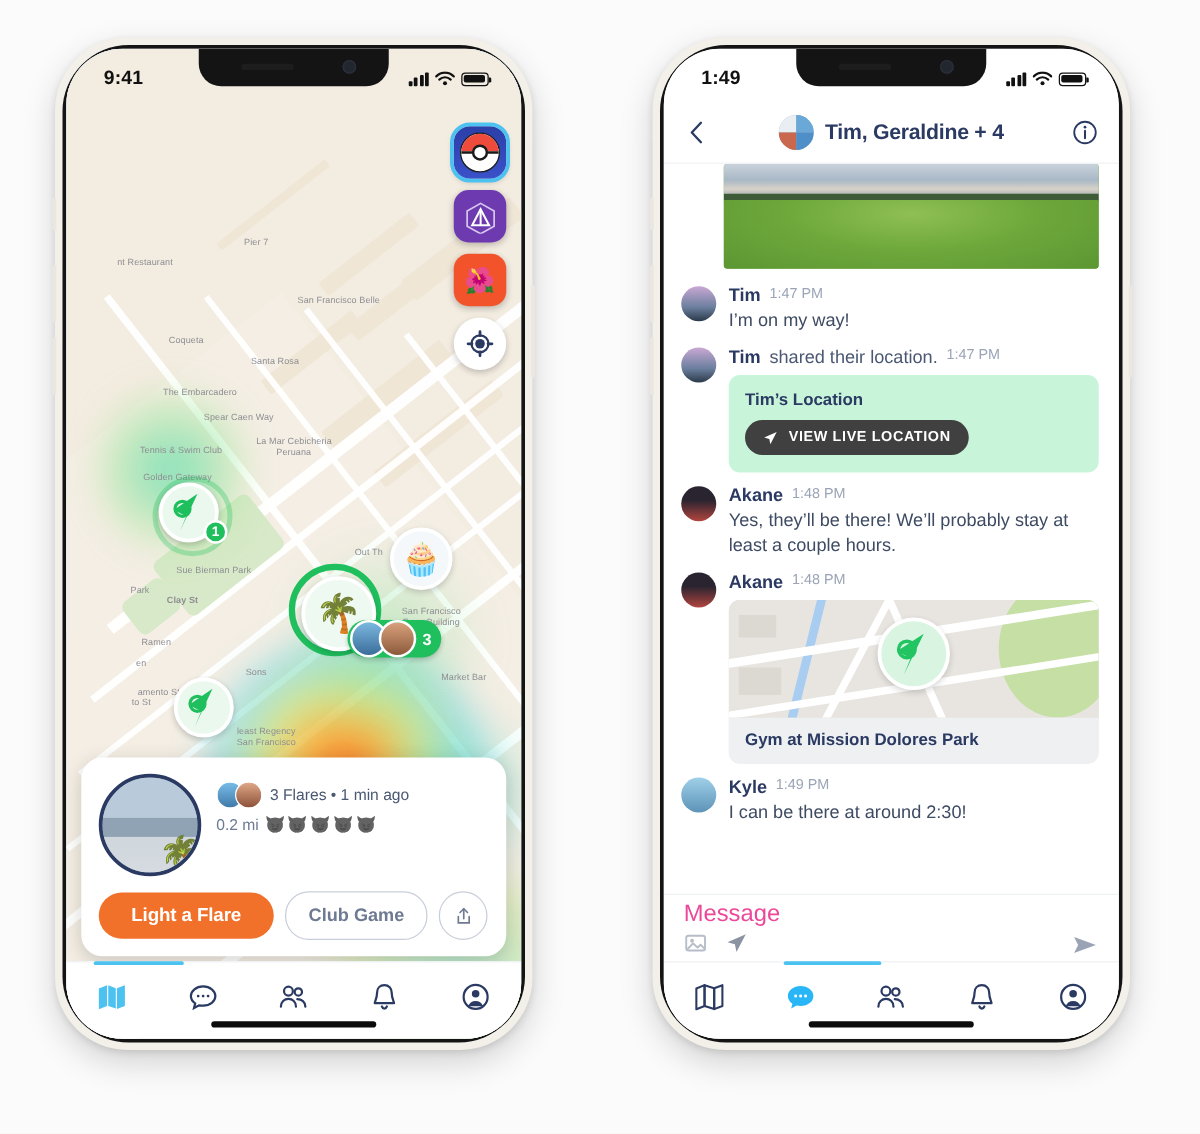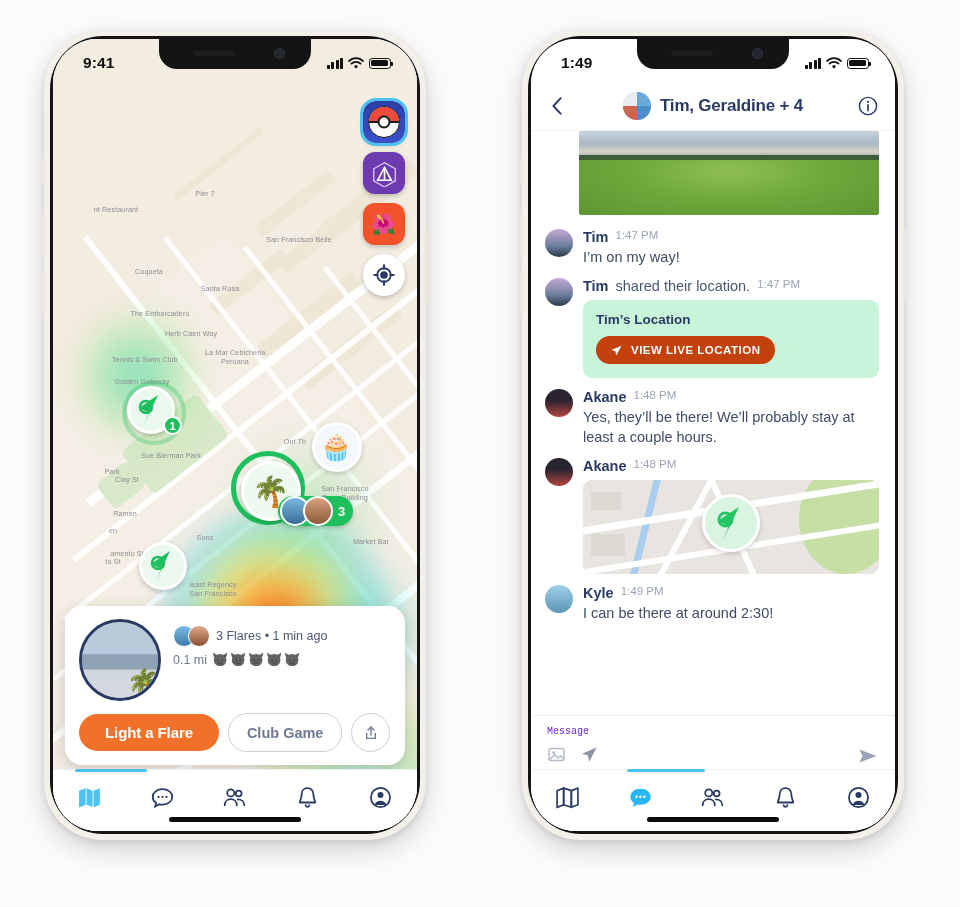--- a/index.html
+++ b/index.html
@@ -245,38 +245,38 @@
   .m-action{font-size:14.5px;color:#4a5873;font-weight:normal;}
   .m-time{font-size:11.5px;color:#9aa4b5;}
   .m-text{font-size:14.5px;color:#3e4b63;line-height:20px;margin-top:2px;}
 
   .loc-card{
     margin-top:6px;background:#c8f5d9;border-radius:9px;padding:12px 13px 14px 13px;
   }
   .loc-title{font-size:13.5px;font-weight:bold;color:#2b3a63;}
   .loc-btn{
     margin-top:9px;display:inline-flex;align-items:center;gap:8px;height:28px;padding:0 14px;
-    background:#c2410c;border-radius:15px;color:#fff;font-size:11.5px;font-weight:bold;letter-spacing:.5px;
+    background:#404040;border-radius:15px;color:#fff;font-size:11.5px;font-weight:bold;letter-spacing:.5px;
   }
   .loc-btn svg{width:13px;height:13px;}
 
   .mapcard{margin-top:6px;border-radius:9px;overflow:hidden;background:#eceff1;}
   .mapcard .mc-img{height:94px;position:relative;background:#e7e4df;overflow:hidden;}
   .mapcard .mc-label{padding:10px 13px 12px 13px;font-size:13.5px;font-weight:bold;color:#2b3a63;background:#eef0f2;}
   .mc-pin{
     position:absolute;left:50%;top:46%;transform:translate(-50%,-50%);width:52px;height:52px;border-radius:50%;
     background:#d9f5e2;border:3px solid #fff;box-shadow:0 2px 5px rgba(0,0,0,.17);
   }
   .mc-pin .arrow{position:absolute;left:9px;top:8px;width:34px;height:37px;}
 
   .composer{
     position:absolute;left:0;right:0;bottom:62px;height:54px;background:#fff;
     border-top:1px solid #eef1f4;padding:6px 16px 0 16px;box-sizing:border-box;z-index:38;
   }
-  .composer .ph{font-size:10px;color:#6d28d9;height:20px;line-height:20px;font-family:Liberation Mono, monospace;}
+  .composer .ph{font-size:19px;color:#ec4899;height:20px;line-height:20px;}
   .composer .tools{display:flex;align-items:center;gap:14px;margin-top:3px;position:relative;}
   .composer .tools svg{width:19px;height:19px;}
   .composer .send{position:absolute;right:0;top:0;}
   .composer .send svg{width:22px;height:22px;}
 </style>
 </head>
 <body>
 
 <div class="stage">
 
@@ -316,32 +316,32 @@
         <div class="greenpark" style="left:48px;top:430px;width:40px;height:32px;transform:rotate(-38deg);"></div>
 
         <div class="heat" style="left:24px;top:262px;width:120px;height:150px;background:radial-gradient(circle,rgba(90,220,170,.75),rgba(150,230,120,.3) 55%,rgba(255,255,255,0) 72%);"></div>
         <div class="heat" style="left:108px;top:470px;width:230px;height:220px;background:radial-gradient(circle,rgba(245,90,20,.92) 0%,rgba(250,170,30,.8) 22%,rgba(190,230,90,.55) 42%,rgba(90,210,230,.55) 62%,rgba(255,255,255,0) 78%);"></div>
         <div class="heat" style="left:236px;top:520px;width:150px;height:150px;background:radial-gradient(circle,rgba(90,220,200,.5),rgba(255,255,255,0) 70%);"></div>
         <div class="heat" style="left:170px;top:390px;width:170px;height:170px;background:radial-gradient(circle,rgba(130,225,150,.45),rgba(255,255,255,0) 70%);"></div>
         <div class="heat" style="left:180px;top:660px;width:260px;height:180px;background:radial-gradient(circle,rgba(120,225,190,.55),rgba(180,230,120,.35) 50%,rgba(255,255,255,0) 74%);"></div>
 
         <div id="map-labels">
             <div class="maplabel" style="left: 122px; top: 150px; width: 60px;">Pier 7</div>
-            <div class="maplabel" style="left: 180px; top: 196px; width: 76px; margin-left: 28px;">San Francisco Belle</div>
+            <div class="maplabel" style="left: 180px; top: 196px; width: 76px;">San Francisco Belle</div>
             <div class="maplabel" style="left: 137px; top: 245px; width: 60px;">Santa Rosa</div>
             <div class="maplabel" style="left: 66px; top: 228px; width: 60px;">Coqueta</div>
             <div class="maplabel" style="left: 152px; top: 309px; width: 60px;">La Mar Cebicheria</div>
             <div class="maplabel" style="left: 152px; top: 318px; width: 60px;">Peruana</div>
             <div class="maplabel" style="left: 59px; top: 307px; width: 60px; margin-top: 31px;">Golden Gateway</div>
             <div class="maplabel" style="left: 59px; top: 316px; width: 60px;">Tennis &amp; Swim Club</div>
             <div class="maplabel" style="left: 33px; top: 166px; width: 60px;">nt Restaurant</div>
             <div class="maplabel" style="left: 77px; top: 270px; width: 60px;">The Embarcadero</div>
-            <div class="maplabel" style="left: 108px; top: 290px; width: 60px;">Herb Caen Way</div>
+            <div class="maplabel" style="left: 108px; top: 290px; width: 60px;">Spear Caen Way</div>
             <div class="maplabel" style="left: 88px; top: 412px; width: 60px;">Sue Bierman Park</div>
-            <div class="maplabel" style="left: 44px; top: 436px; width: 60px;">Clay St</div>
+            <div class="maplabel" style="left: 63px; top: 436px; width: 60px; font-weight: bold;">Clay St</div>
             <div class="maplabel" style="left: 212px; top: 398px; width: 60px;">Out Th</div>
             <div class="maplabel" style="left: 262px; top: 445px; width: 60px;">San Francisco</div>
             <div class="maplabel" style="left: 262px; top: 454px; width: 60px;">Ferry Building</div>
             <div class="maplabel" style="left: 122px; top: 494px; width: 60px;">Sons</div>
             <div class="maplabel" style="left: 288px; top: 498px; width: 60px;">Market Bar</div>
             <div class="maplabel" style="left: 42px; top: 470px; width: 60px;">Ramen</div>
             <div class="maplabel" style="left: 44px; top: 510px; width: 60px;">amento St</div>
             <div class="maplabel" style="left: 130px; top: 541px; width: 60px;">least Regency</div>
             <div class="maplabel" style="left: 130px; top: 550px; width: 60px;">San Francisco</div>
             <div class="maplabel" style="left: 113px; top: 578px; width: 60px;">Market St</div>
@@ -426,21 +426,21 @@
           </div>
           <div class="ic-info">
             <div class="ic-row">
               <div class="ic-avatars">
                 <div class="a" style="background:linear-gradient(#79bce8,#3f7aa8);"></div>
                 <div class="a" style="background:linear-gradient(#e0a788,#8c5138);"></div>
               </div>
               <div class="ic-flares">3 Flares • 1 min ago</div>
             </div>
             <div class="ic-dist">
-              <div class="ic-mi">0.1 mi</div>
+              <div class="ic-mi">0.2 mi</div>
               <div class="ic-stars" id="rating-stars">
                   <span>😈</span>
                   <span>😈</span>
                   <span>😈</span>
                   <span>😈</span>
                   <span>😈</span>
                 </div>
             </div>
           </div>
         </div>
@@ -627,20 +627,21 @@
                   <div style="position:absolute;left:8px;top:12px;width:30px;height:18px;background:#dcd8d2;"></div>
                   <div style="position:absolute;left:8px;top:54px;width:34px;height:22px;background:#dcd8d2;"></div>
                   <div class="mc-pin">
                     <svg class="arrow" viewBox="0 0 34 37">
                       <path d="M25 2 L9 35 L14.5 21.5 L3.5 16 Z" fill="#23c562"></path>
                       <circle cx="11.5" cy="14.5" r="6.6" fill="none" stroke="#23c562" stroke-width="2.8"></circle>
                       <circle cx="11.5" cy="14.5" r="2.2" fill="#23c562"></circle>
                     </svg>
                   </div>
                 </div>
+                <div class="mc-label">Gym at Mission Dolores Park</div>
               </div>
             </div>
           </div>
 
           <div class="msg">
             <div class="av" style="background:linear-gradient(#9fd0e8,#5d93b8);"></div>
             <div class="body">
               <div class="name-row">
                 <span class="m-name">Kyle</span>
                 <span class="m-time">1:49 PM</span>

